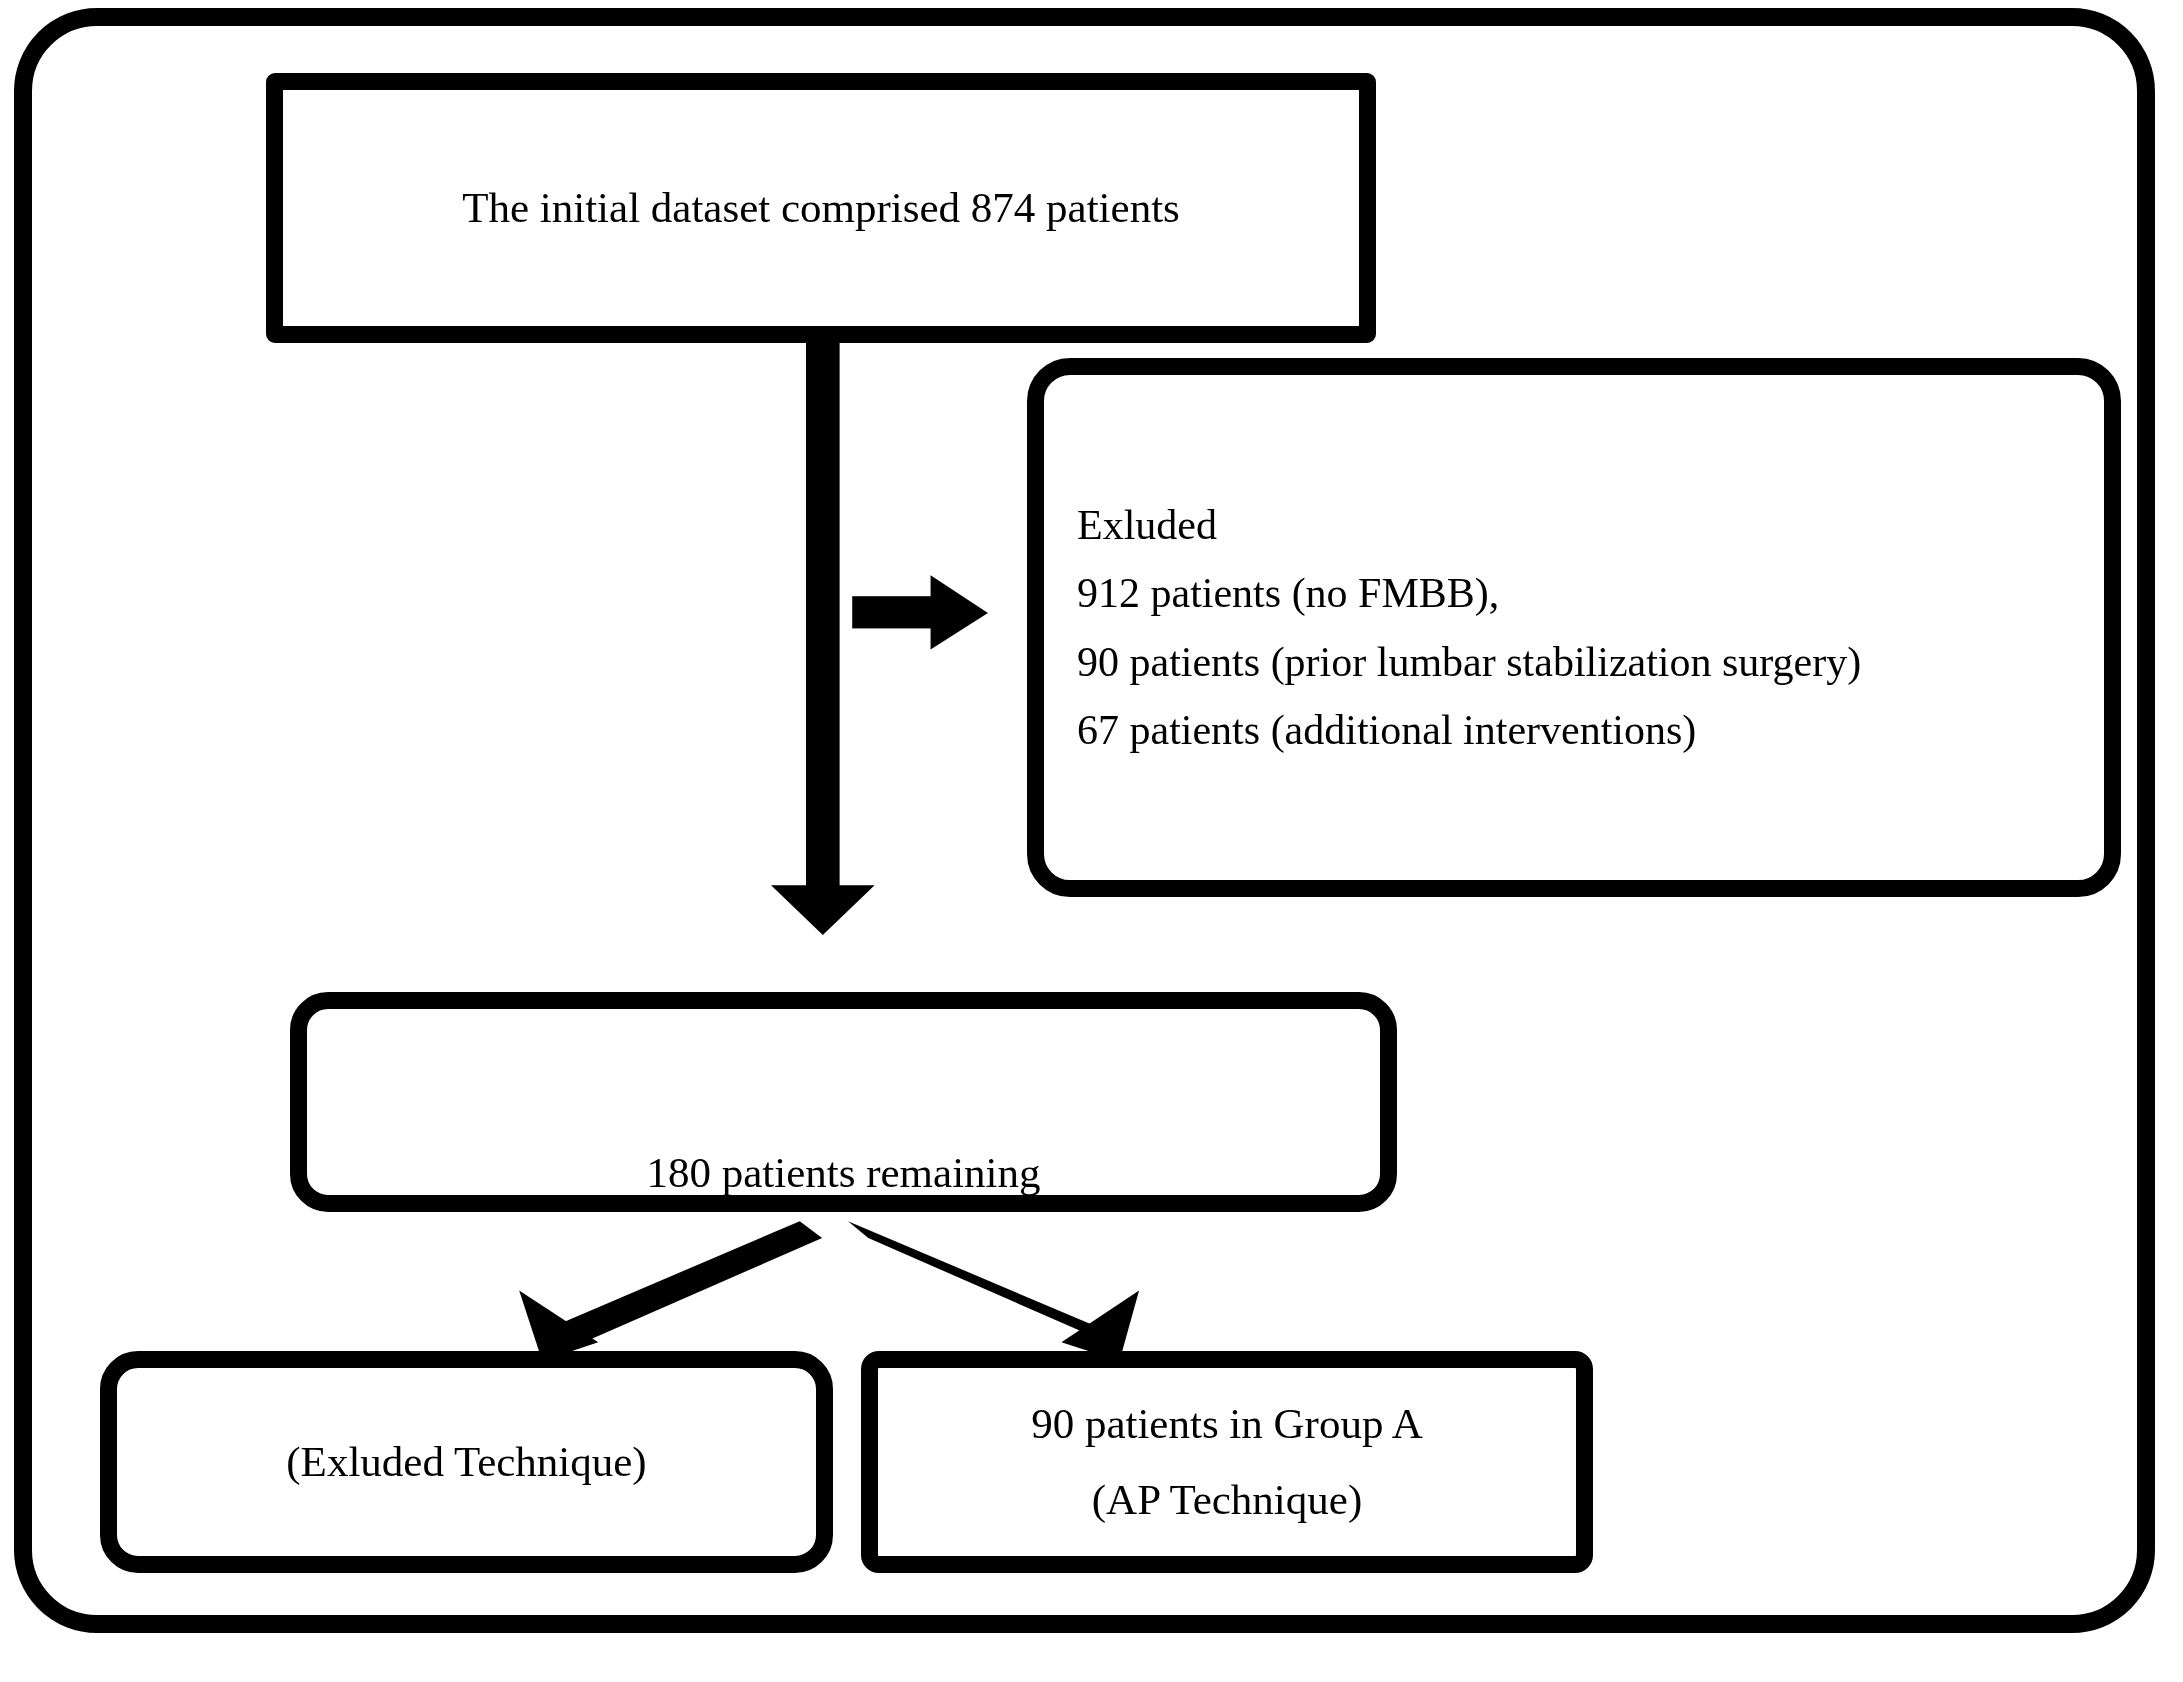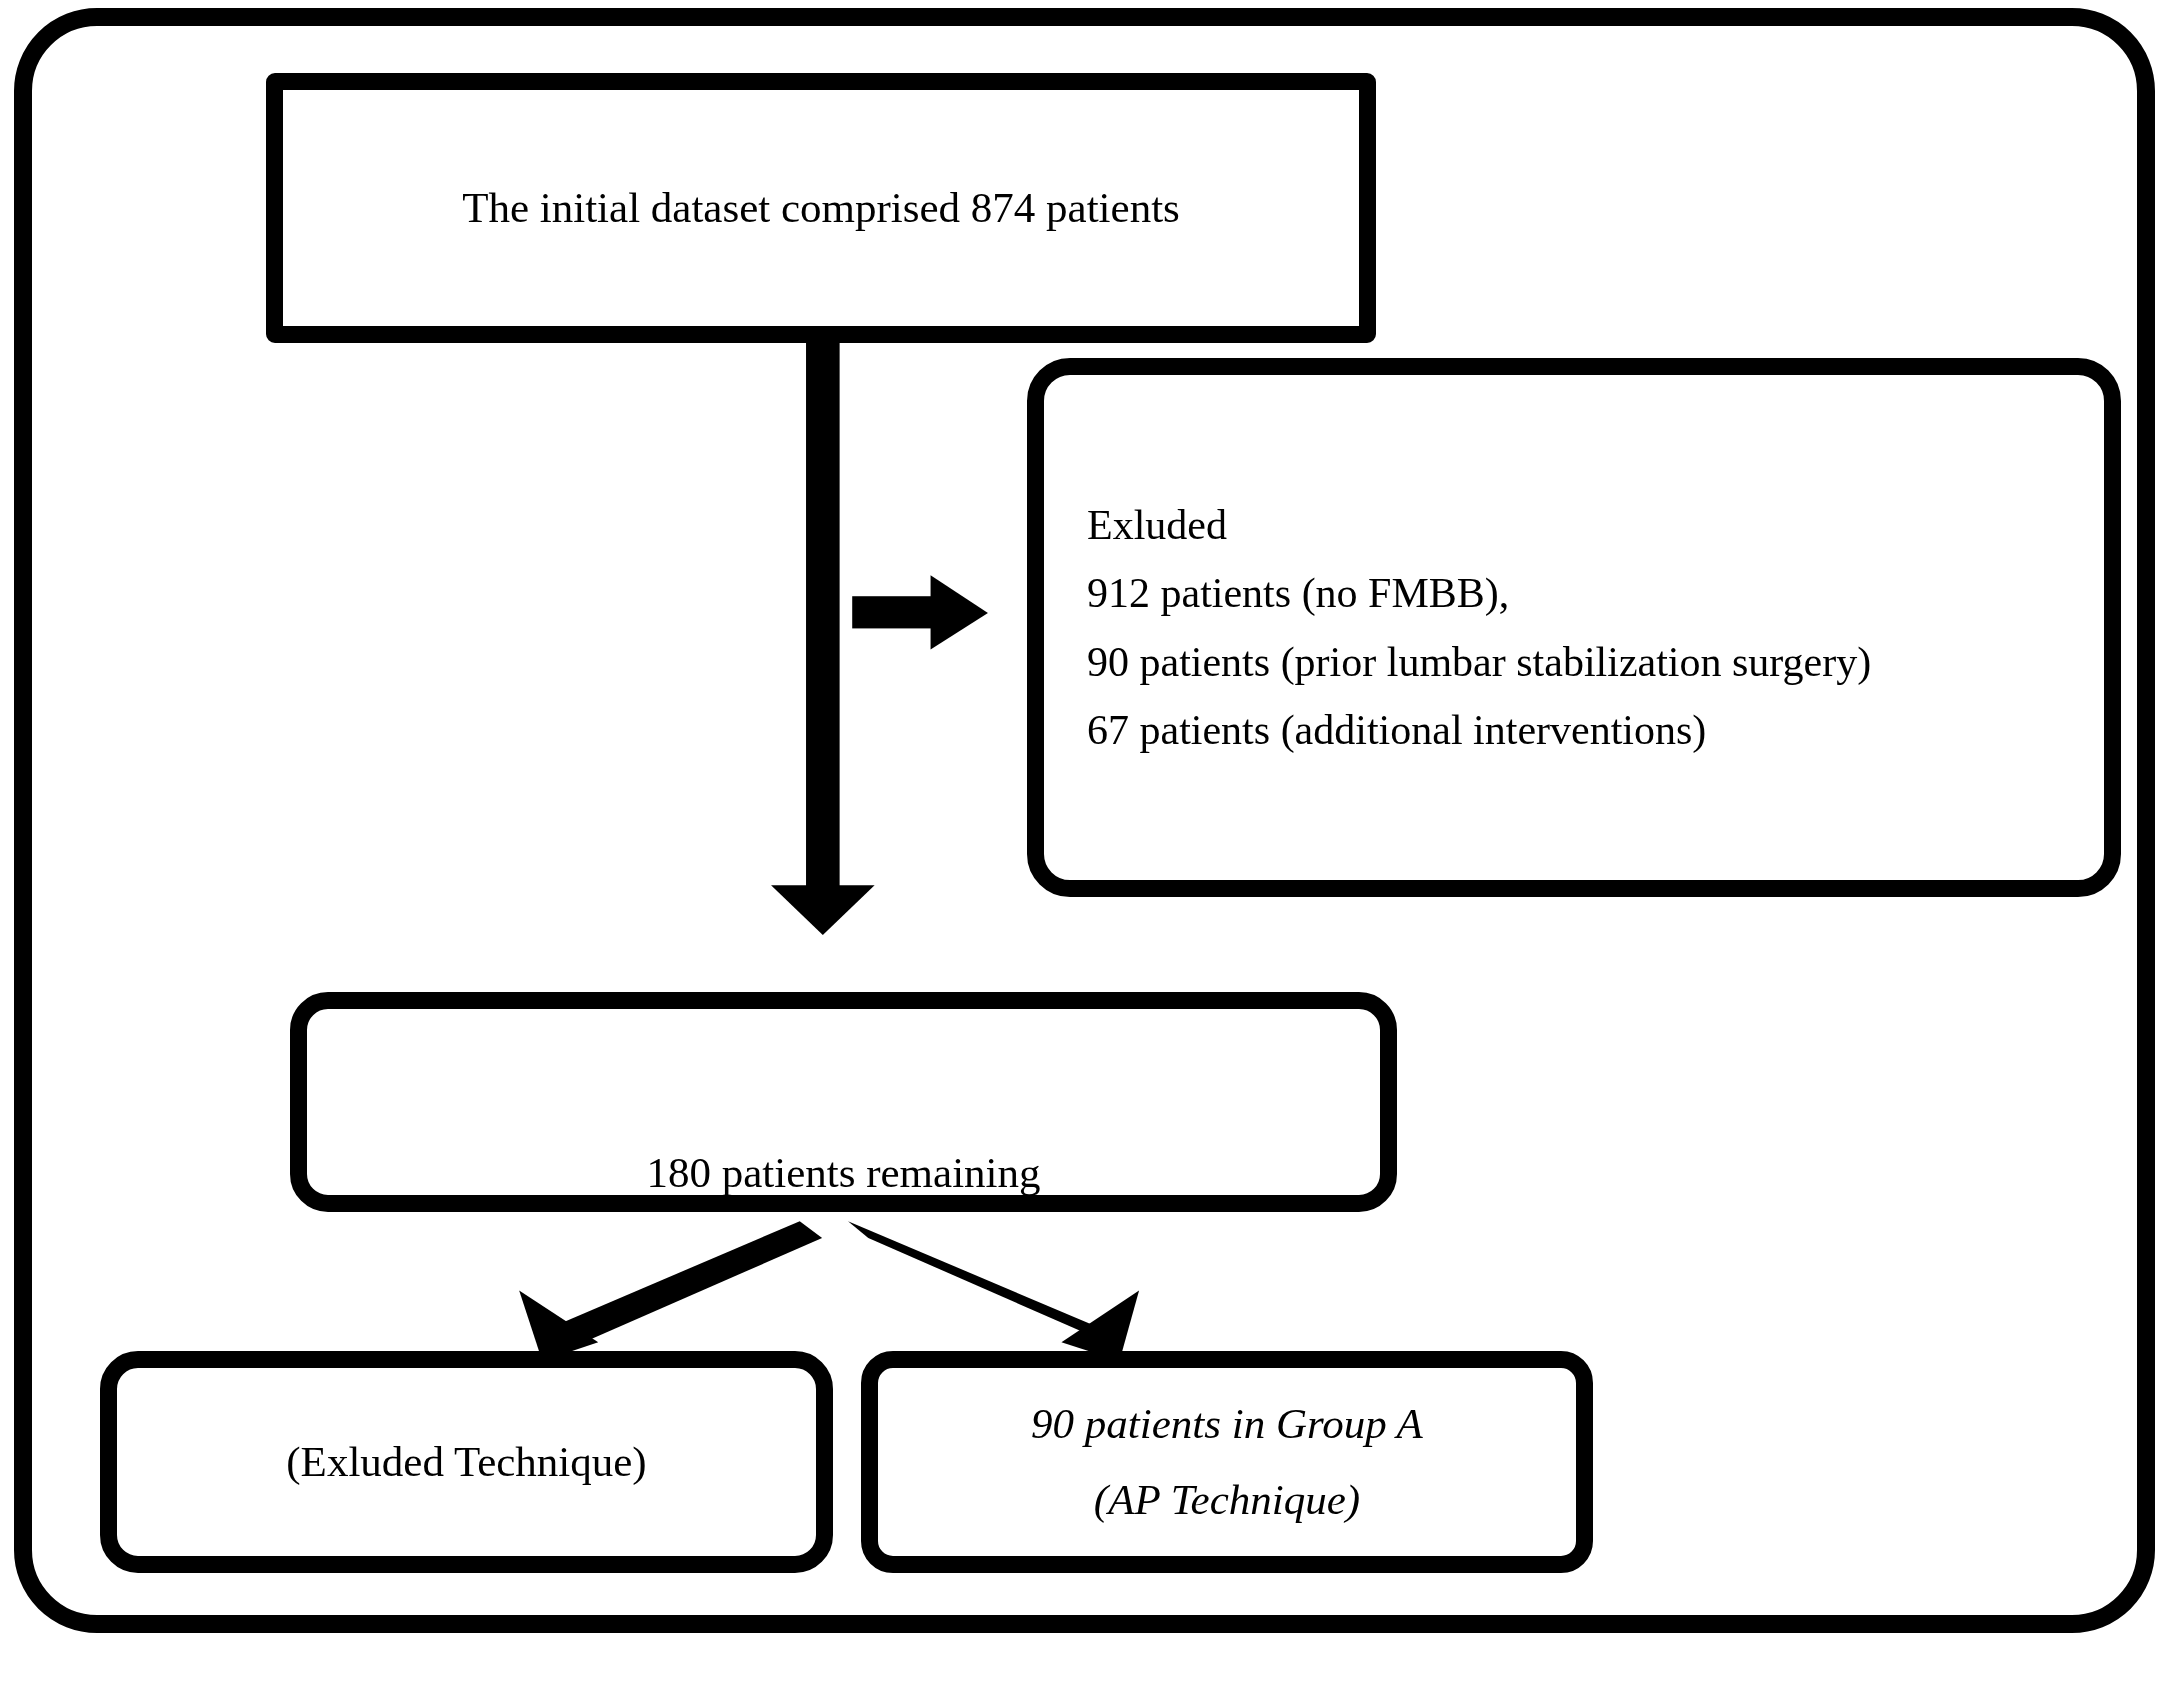--- a/index.html
+++ b/index.html
@@ -65,43 +65,42 @@
   }
   #node-initial {
     left: 266px;  top: 73px;
     width: 1110px; height: 270px;
     border-radius: 9px;
   }
   #node-excluded {
     left: 1027px; top: 358px;
     width: 1094px; height: 539px;
     border-radius: 43px;
-    padding-left: 43px;
+    padding-left: 33px;
     padding-right: 21px;
   }
   #node-excluded .line {
     font-size: 42px;
     margin: 12px 0;
   }
   #node-remaining {
     left: 290px; top: 992px;
     width: 1107px; height: 220px;
     border-radius: 38px;
     justify-content: flex-end;
   }
   #node-group-o {
     left: 100px; top: 1351px;
     width: 733px; height: 222px;
     border-radius: 38px;
   }
   #node-group-a {
     left: 861px; top: 1351px;
     width: 732px; height: 222px;
-    border-radius: 32px;
-    font-style: italic;
+    border-radius: 18px;
   }
   #node-group-o .line, #node-group-a .line {
     margin: 15.4px 0;
   }
 </style>
 </head>
 <body>
 
 <div id="canvas">
 

